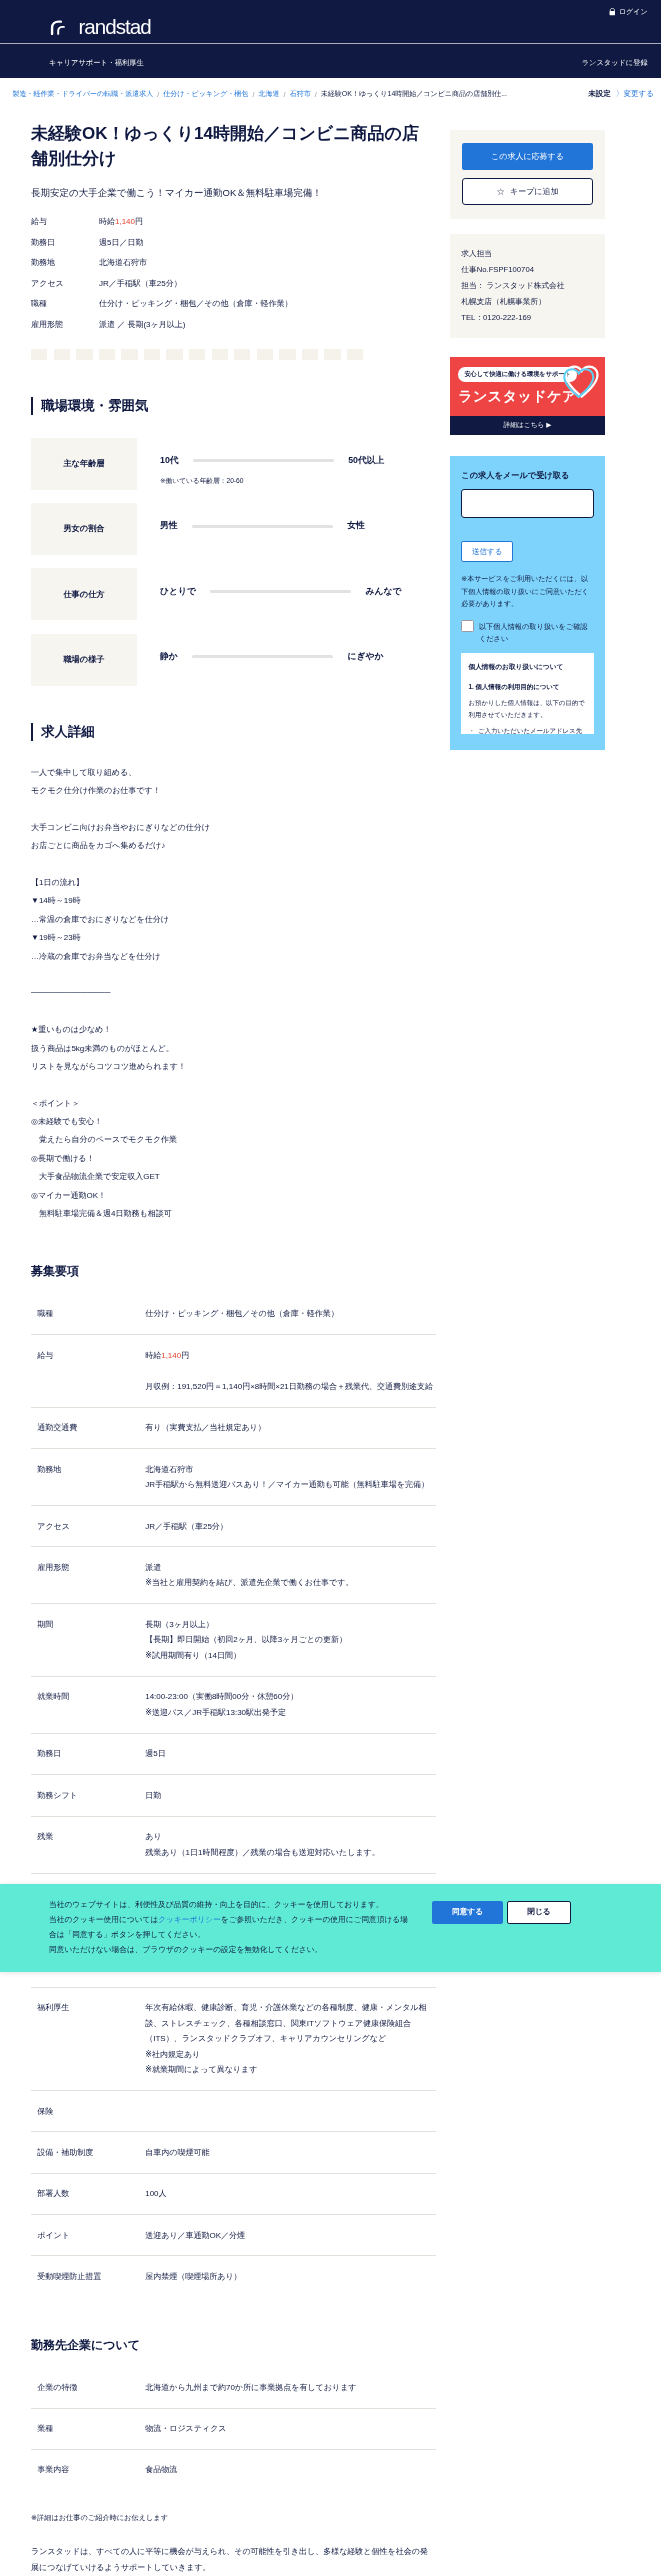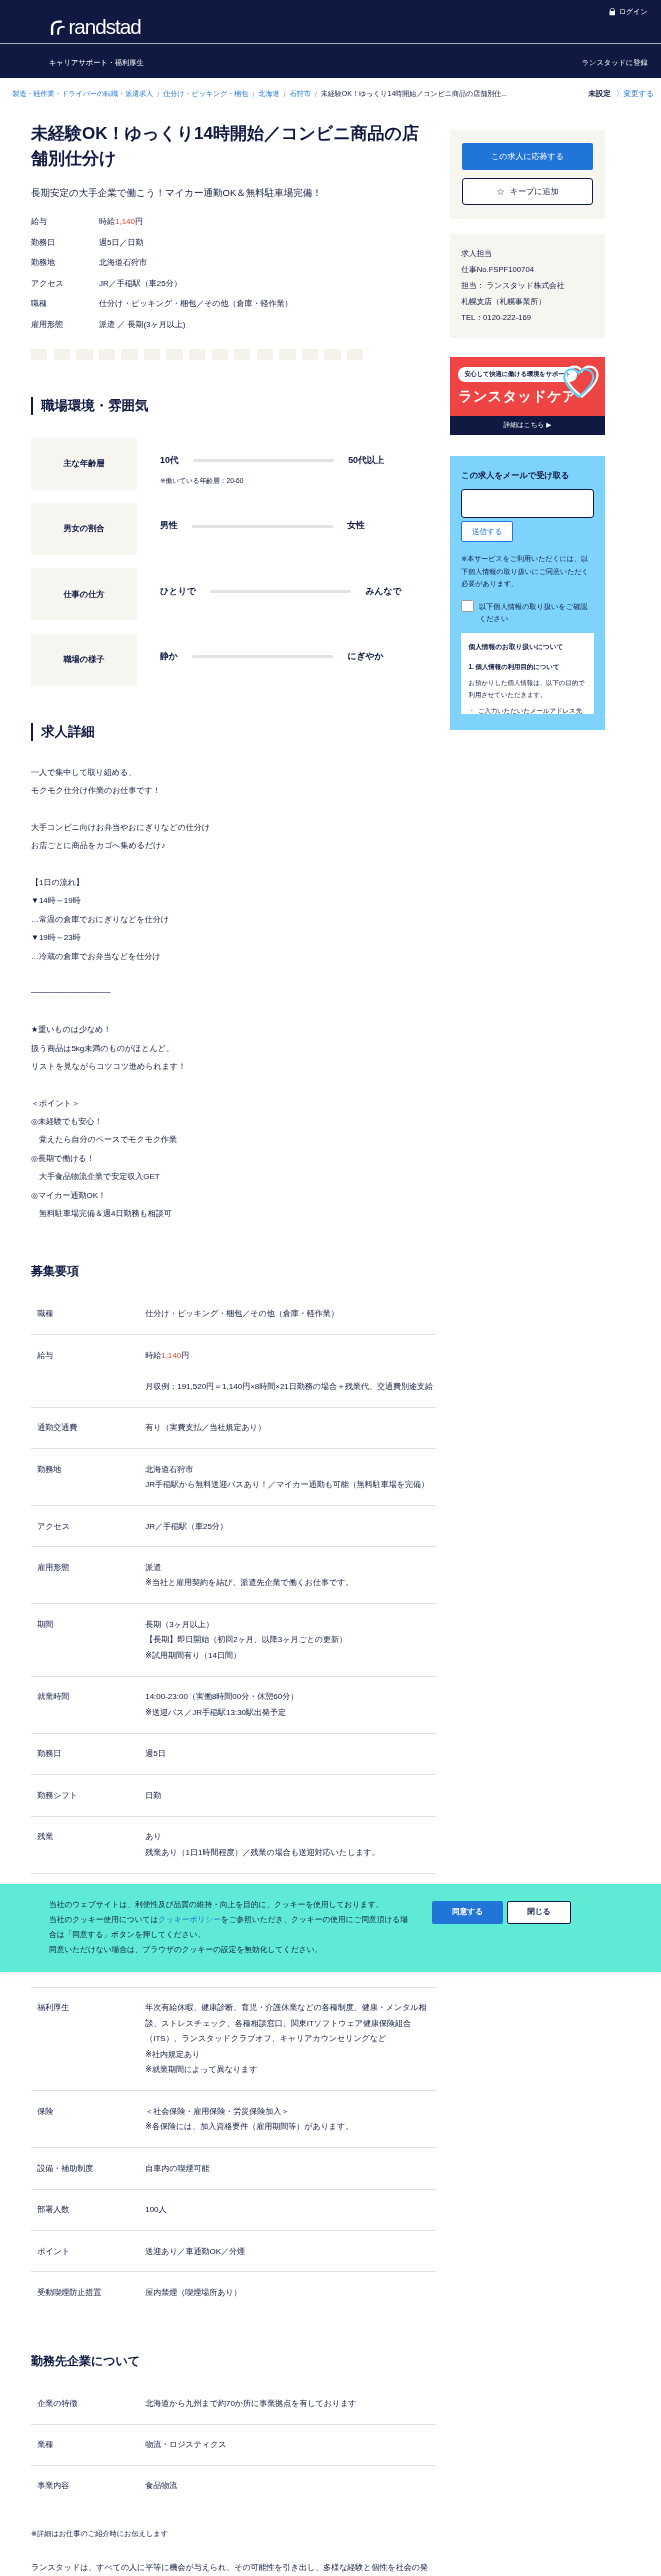--- a/index.html
+++ b/index.html
@@ -7,21 +7,21 @@
     width:662px; height:3091px; overflow:hidden; position:relative;
     font-family:"Liberation Sans","DejaVu Sans",sans-serif;
     color:#0f1941; background:#ffffff; font-size:7.7px;
   }
   button { font-family:inherit; cursor:pointer; }
   
   .header { background:#0f1941; color:#fff; padding-top:4.1px; }
   .header-top { display:flex; justify-content:flex-end; padding:3.1px 14.4px 0; }
   .login { display:flex; align-items:center; gap:3.6px; font-size:7px; color:#fff; cursor:pointer; }
   .header-main { display:flex; align-items:flex-end; padding-left:49px; border-bottom:0.5px solid rgba(255,255,255,.65); }
-  .logo { display:flex; align-items:center; gap:2px; margin:0 27px 5.2px 0; }
+  .logo { display:flex; align-items:center; gap:12px; margin:0 27px 5.2px 0; }
   .logo-text { font-size:20.6px; font-weight:400; letter-spacing:-1px; color:#fff; line-height:1; }
   .nav { display:flex; gap:18.5px; }
   .subnav { display:flex; gap:19.6px; padding:7.7px 0 0 49px; font-size:7.2px; }
   .subnav2 { display:flex; justify-content:space-between; padding:6.2px 14.4px 10.3px 49px; font-size:7.2px; }
   .subnav2 a { color:#fff; cursor:pointer; }
   
   .breadcrumb-row { display:flex; justify-content:space-between; align-items:flex-start; padding:11.3px 8.2px 7.2px 12.4px; }
   .breadcrumb { display:flex; flex-wrap:nowrap; gap:4.1px; font-size:7px; align-items:center; min-width:0; }
   .bc-link { color:#2175d9; cursor:pointer; white-space:nowrap; }
   .bc-sep { color:#8a8fa3; }
@@ -71,21 +71,21 @@
   .side-contact { background:#f7f5f0; padding:12.4px 11.3px; margin-top:15.5px; font-size:7.7px; line-height:2.05; }
   .care { margin-top:19.6px; }
   .care-top { background:#ef4444; padding:9.3px 8.2px 10.3px; position:relative; }
   .care-pill { display:inline-block; background:#fff; color:#0f1941; font-size:6.2px; font-weight:bold; border-radius:7.2px; padding:3.1px 6.2px; }
   .care-name { color:#fff; font-size:14px; font-weight:bold; margin-top:6.2px; letter-spacing:0.5px; }
   .care-heart { position:absolute; right:5.2px; top:7.2px; }
   .care-bottom { background:#0f1941; color:#fff; text-align:center; font-size:6.7px; padding:4.6px 0; cursor:pointer; }
   .mail-box { background:#7dd3fc; padding:13.4px 11.3px 15.5px; margin-top:21.6px; }
   .mail-h { font-size:8.2px; font-weight:bold; }
   .mail-input { width:100%; height:29px; background:#fff; border:0.5px solid #0f1941; border-radius:3.1px; margin-top:8.2px; font-size:7.7px; padding:0 6.2px; }
-  .mail-send { margin-top:3px; width:52px; height:21.6px; background:#fff; border:1px solid #2175d9; color:#2175d9; border-radius:2.1px; font-size:7.5px; }
+  .mail-send { margin-top:23px; width:52px; height:21.6px; background:#fff; border:1px solid #2175d9; color:#2175d9; border-radius:2.1px; font-size:7.5px; }
   .mail-note { font-size:7px; line-height:1.85; margin-top:10.3px; }
   .chk-row { display:flex; gap:5.2px; margin-top:8.2px; align-items:flex-start; }
   .chk { width:12.4px; height:12.4px; background:#fff; border:0.5px solid #9a9aa5; border-radius:1.5px; flex-shrink:0; cursor:pointer; }
   .chk-label { font-size:7.2px; line-height:1.7; padding-top:1px; }
   .privacy { background:#fff; margin-top:8.2px; padding:8.2px 7.2px; height:81px; overflow:hidden; font-size:6.4px; line-height:1.85; }
   .privacy-t { font-weight:bold; font-size:6.7px; }
   .privacy-s { font-weight:bold; margin-top:7.2px; }
   .privacy-b { margin-top:4.1px; }
   .privacy-li { display:flex; gap:3.1px; margin-top:4.1px; }
   
@@ -414,22 +414,20 @@
 
           <div class="req-row">
             <span class="lbl">福利厚生</span>
             <span class="val">年次有給休暇、健康診断、育児・介護休業などの各種制度、健康・メンタル相談、ストレスチェック、各種相談窓口、関東ITソフトウェア健康保険組合（ITS）、ランスタッドクラブオフ、キャリアカウンセリングなど
 ※社内規定あり
 ※就業期間によって異なります</span>
           </div>
 
           <div class="req-row">
             <span class="lbl">保険</span>
-            <span class="val">＜社会保険・雇用保険・労災保険加入＞
-※各保険には、加入資格要件（雇用期間等）があります。</span>
           </div>
 
           <div class="req-row">
             <span class="lbl">設備・補助制度</span>
             <span class="val">自車内の喫煙可能</span>
           </div>
 
           <div class="req-row">
             <span class="lbl">部署人数</span>
             <span class="val">100人</span>

